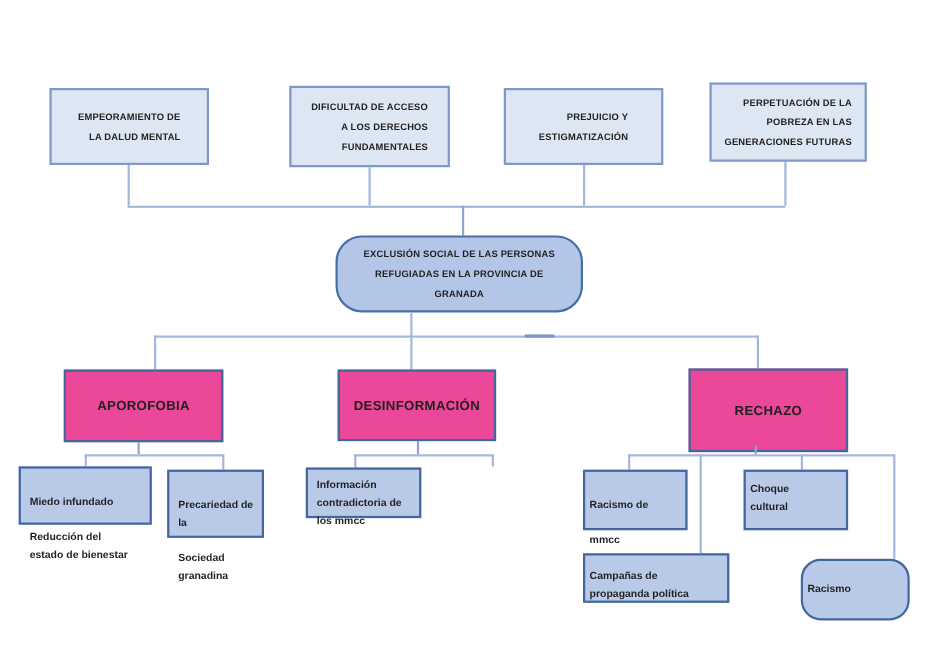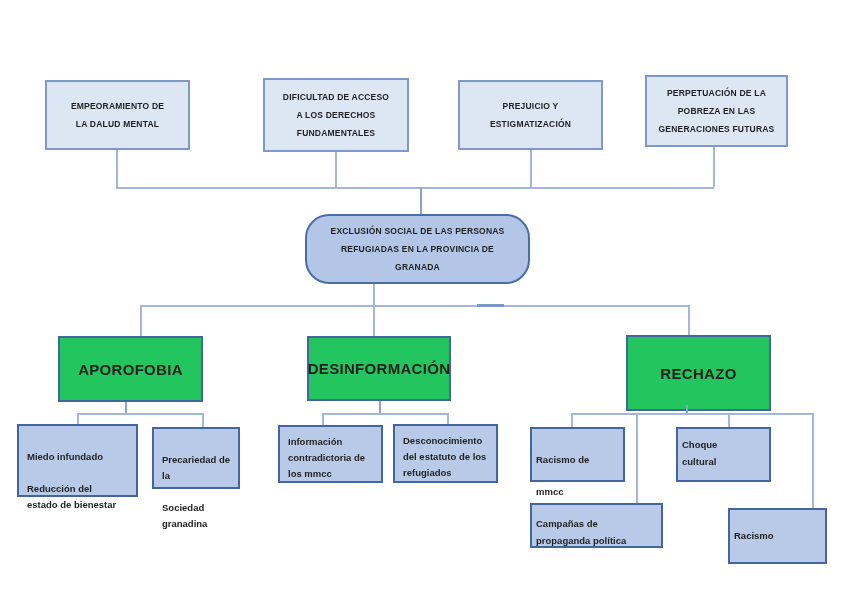--- a/index.html
+++ b/index.html
@@ -7,57 +7,57 @@
     position:relative;width:848px;height:599px;background:#ffffff;
     font-family:"Liberation Sans",sans-serif;overflow:hidden;
   }
   .box{
     position:absolute;box-sizing:border-box;color:#1f1f1f;
     display:flex;align-items:center;justify-content:center;
     text-align:center;white-space:pre-line;
   }
   .lvl-top{
     background:#dde6f3;border:2px solid #7e99c9;
-    font-weight:bold;font-size:8.5px;line-height:18px;letter-spacing:.2px;
+    font-weight:bold;font-size:8.5px;line-height:18px;letter-spacing:.2px;text-align:right;
   }
   .lvl-central{
     background:#b3c6e7;border:2.5px solid #4a6da8;
     font-weight:bold;font-size:8.5px;line-height:18px;letter-spacing:.2px;
   }
   .lvl-2{
-    background:#22c55e;border:2px solid #44669e;
-    font-weight:bold;font-size:15px;letter-spacing:.3px;
+    background:#ec4899;border:2px solid #44669e;
+    font-weight:bold;font-size:12px;letter-spacing:.3px;
   }
   .lvl-3{
     background:#b9cae9;border:2px solid #44669e;
     font-weight:600;font-size:9.5px;line-height:16px;
     display:block;text-align:left;padding:7px 4px 0 8px;
   }
   .lvl-3 .para2{}
   .lvl-3.center{padding-left:4px;padding-right:4px;}
   .lh17{line-height:17px;}
   .pt10{padding-top:10px;}
   .pt18{padding-top:18px;}
   
   .bA1{left:45px;top:80px;width:145px;height:70px;}
   .bA2{left:263px;top:78px;width:146px;height:74px;}
   .bA3{left:458px;top:80px;width:145px;height:70px;}
   .bA4{left:645px;top:75px;width:143px;height:72px;}
   .bC {left:305px;top:214px;width:225px;height:70px;border-radius:24px;}
   .bB1{left:58px;top:336px;width:145px;height:66px;}
   .bB2{left:307px;top:336px;width:144px;height:65px;}
   .bB3{left:626px;top:335px;width:145px;height:76px;}
-  .bS1{left:17px;top:424px;width:121px;height:73px;}
+  .bS1{left:17px;top:424px;width:121px;height:53px;}
   .bS2{left:152px;top:427px;width:88px;height:62px;}
-  .bS3{left:278px;top:425px;width:105px;height:58px;}
+  .bS3{left:278px;top:425px;width:105px;height:46px;}
   .bS4{left:393px;top:424px;width:105px;height:59px;}
   .bS5{left:530px;top:427px;width:95px;height:55px;}
   .bS6{left:676px;top:427px;width:95px;height:55px;}
   .bS7{left:530px;top:503px;width:133px;height:45px;}
-  .bS8{left:728px;top:508px;width:99px;height:56px;}
+  .bS8{left:728px;top:508px;width:99px;height:56px;border-radius:18px;}
   
   .ln{position:absolute;background:#a3b7dc;}
   .stub{background:#8aa3d0;}
   .seg{background:#7b98cc;}
   .lA1{left:116px;top:150px;width:1.5px;height:37px;}
   .lA2{left:335px;top:152px;width:1.5px;height:35px;}
   .lA3{left:530px;top:150px;width:1.5px;height:37px;}
   .lA4{left:713px;top:147px;width:1.5px;height:40px;}
   .lAh{left:116px;top:187px;width:598px;height:1.5px;}
   .lAc{left:420px;top:187px;width:1.5px;height:27px;}
@@ -141,23 +141,20 @@
 estado de bienestar</div>
   </div>
   <div class="box lvl-3 bS2">
     <div>Precariedad de la</div>
     <div class="para2">Sociedad granadina</div>
   </div>
 
   <div class="box lvl-3 bS3">Información
 contradictoria de
 los mmcc</div>
-  <div class="box lvl-3 bS4">Desconocimiento
-del estatuto de los
-refugiados</div>
 
   <div class="box lvl-3 center bS5">
     <div>Racismo de</div>
     <div class="para2">mmcc</div>
   </div>
   <div class="box lvl-3 center lh17 bS6">Choque
 cultural</div>
   <div class="box lvl-3 center lh17 pt10 bS7">Campañas de
 propaganda política</div>
   <div class="box lvl-3 center pt18 bS8">Racismo</div>

